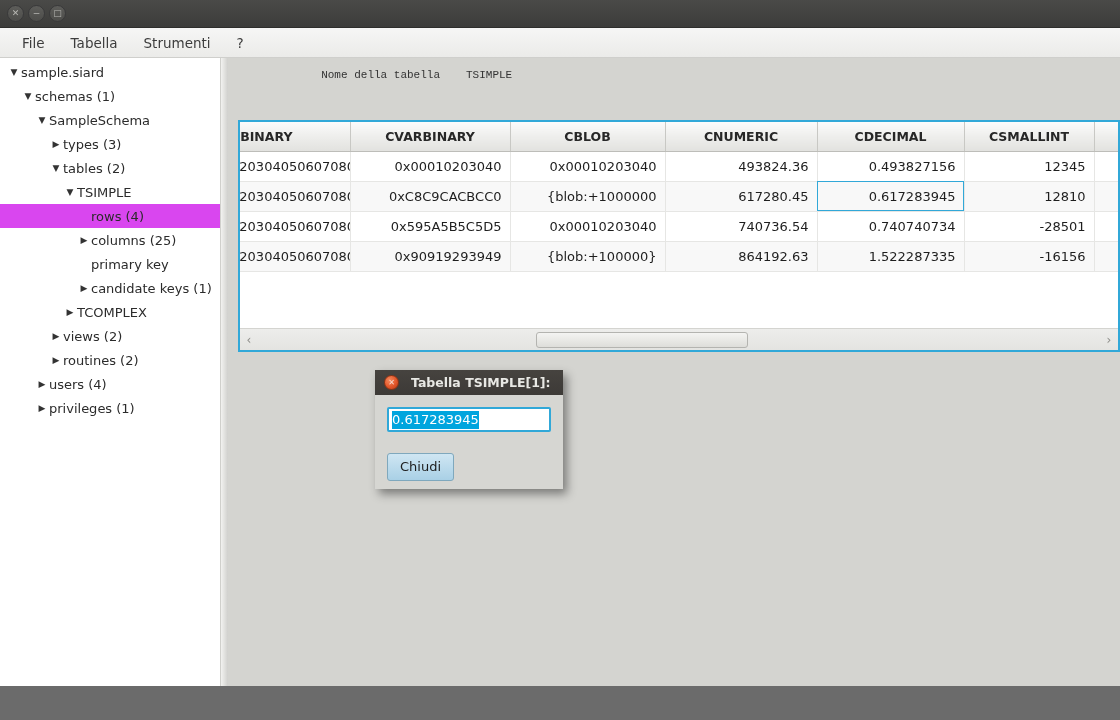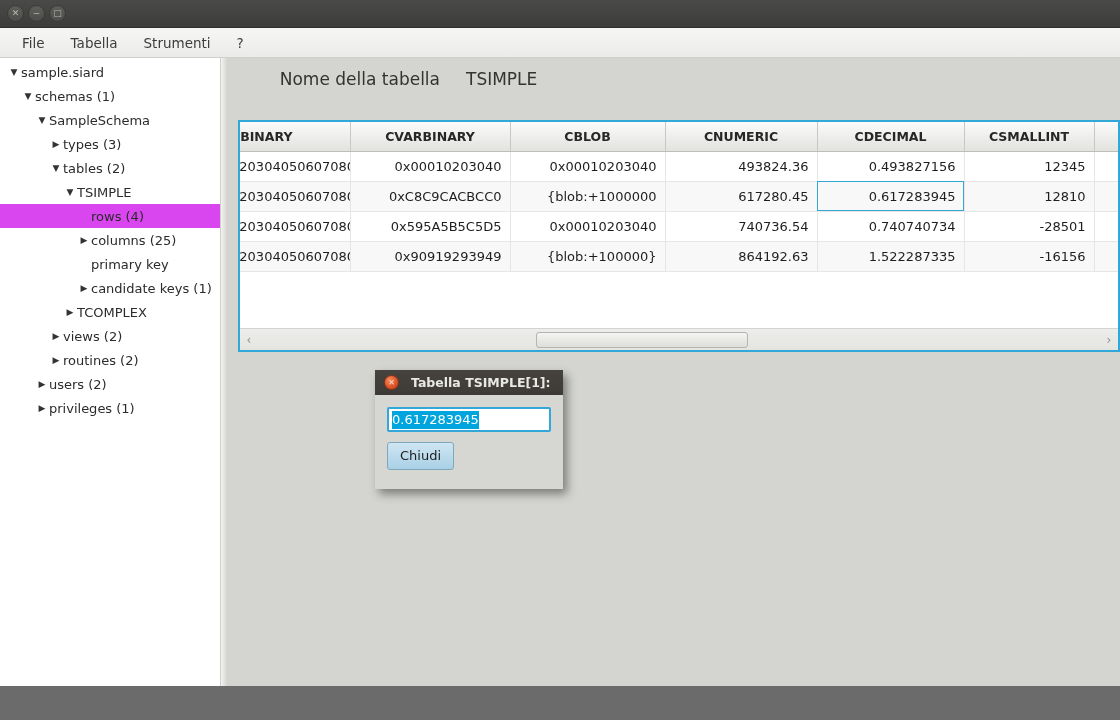--- a/index.html
+++ b/index.html
@@ -102,21 +102,21 @@
   .tlabel { font-size: 13px; }
 
   
   .tbl-meta {
     position: absolute; left: 0; top: 0;
     width: 892px; height: 62px;
   }
   .meta-row {
     position: absolute;
     display: flex; align-items: center;
-    font-size: 17px; color: #333;
+    font-size: 11px; color: #333; font-family: Liberation Mono, monospace;
   }
   .meta-row .mlabel { text-align: right; }
   .meta-row .mvalue { margin-left: 26px; }
   #meta-name { left: 0; top: 11px; width: 510px; justify-content: flex-start; }
   #meta-name .mlabel { width: 212px; text-align: right; }
   #meta-recs { left: 0; top: 39px; width: 510px; }
   #meta-recs .mlabel { width: 212px; text-align: right; }
 
   
   .tablewrap {
@@ -237,21 +237,21 @@
     overflow: hidden;
   }
   .dlg-input .seltext {
     background: #00a5de;
     color: #ffffff;
     font-size: 13px;
     padding: 1px 0 2px 0;
     white-space: nowrap;
   }
   .dlg-btn {
-    margin-top: 10px;
+    margin-top: 21px;
     display: inline-block;
     padding: 5px 12px 6px 12px;
     font-size: 13px;
     color: #1d1d1d;
     background: linear-gradient(to bottom, #cfe6f3 0%, #a9d0e6 100%);
     border: 1px solid #7fa8bd;
     border-radius: 3px;
   }
 
   
@@ -346,21 +346,21 @@
             <span class="tlabel">views (2)</span>
           </div>
           <div class="trow">
             <span style="display: inline-block; width: 49px; min-width: 49px;"></span>
             <span class="tarrow">▶</span>
             <span class="tlabel">routines (2)</span>
           </div>
           <div class="trow">
             <span style="display: inline-block; width: 35px; min-width: 35px;"></span>
             <span class="tarrow">▶</span>
-            <span class="tlabel">users (2)</span>
+            <span class="tlabel">users (4)</span>
           </div>
           <div class="trow">
             <span style="display: inline-block; width: 35px; min-width: 35px;"></span>
             <span class="tarrow">▶</span>
             <span class="tlabel">privileges (1)</span>
           </div>
         </div>
     </div>
 
     <div class="splitter"></div>

